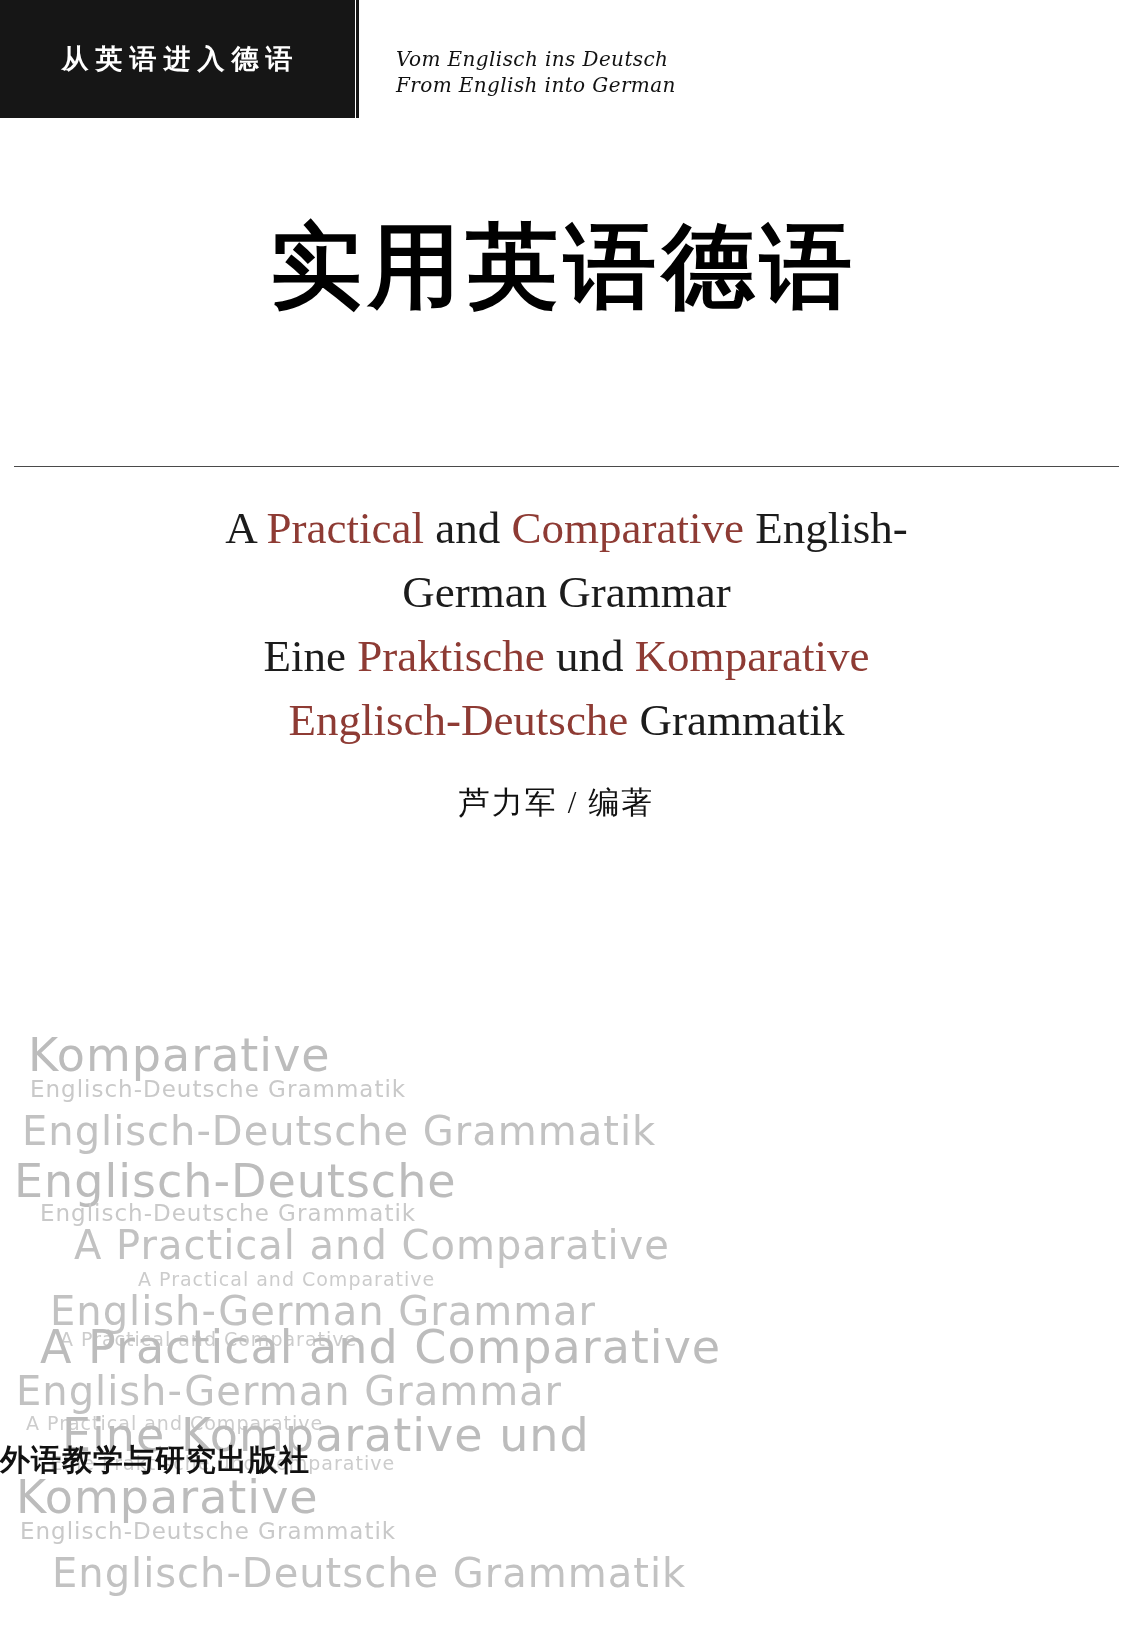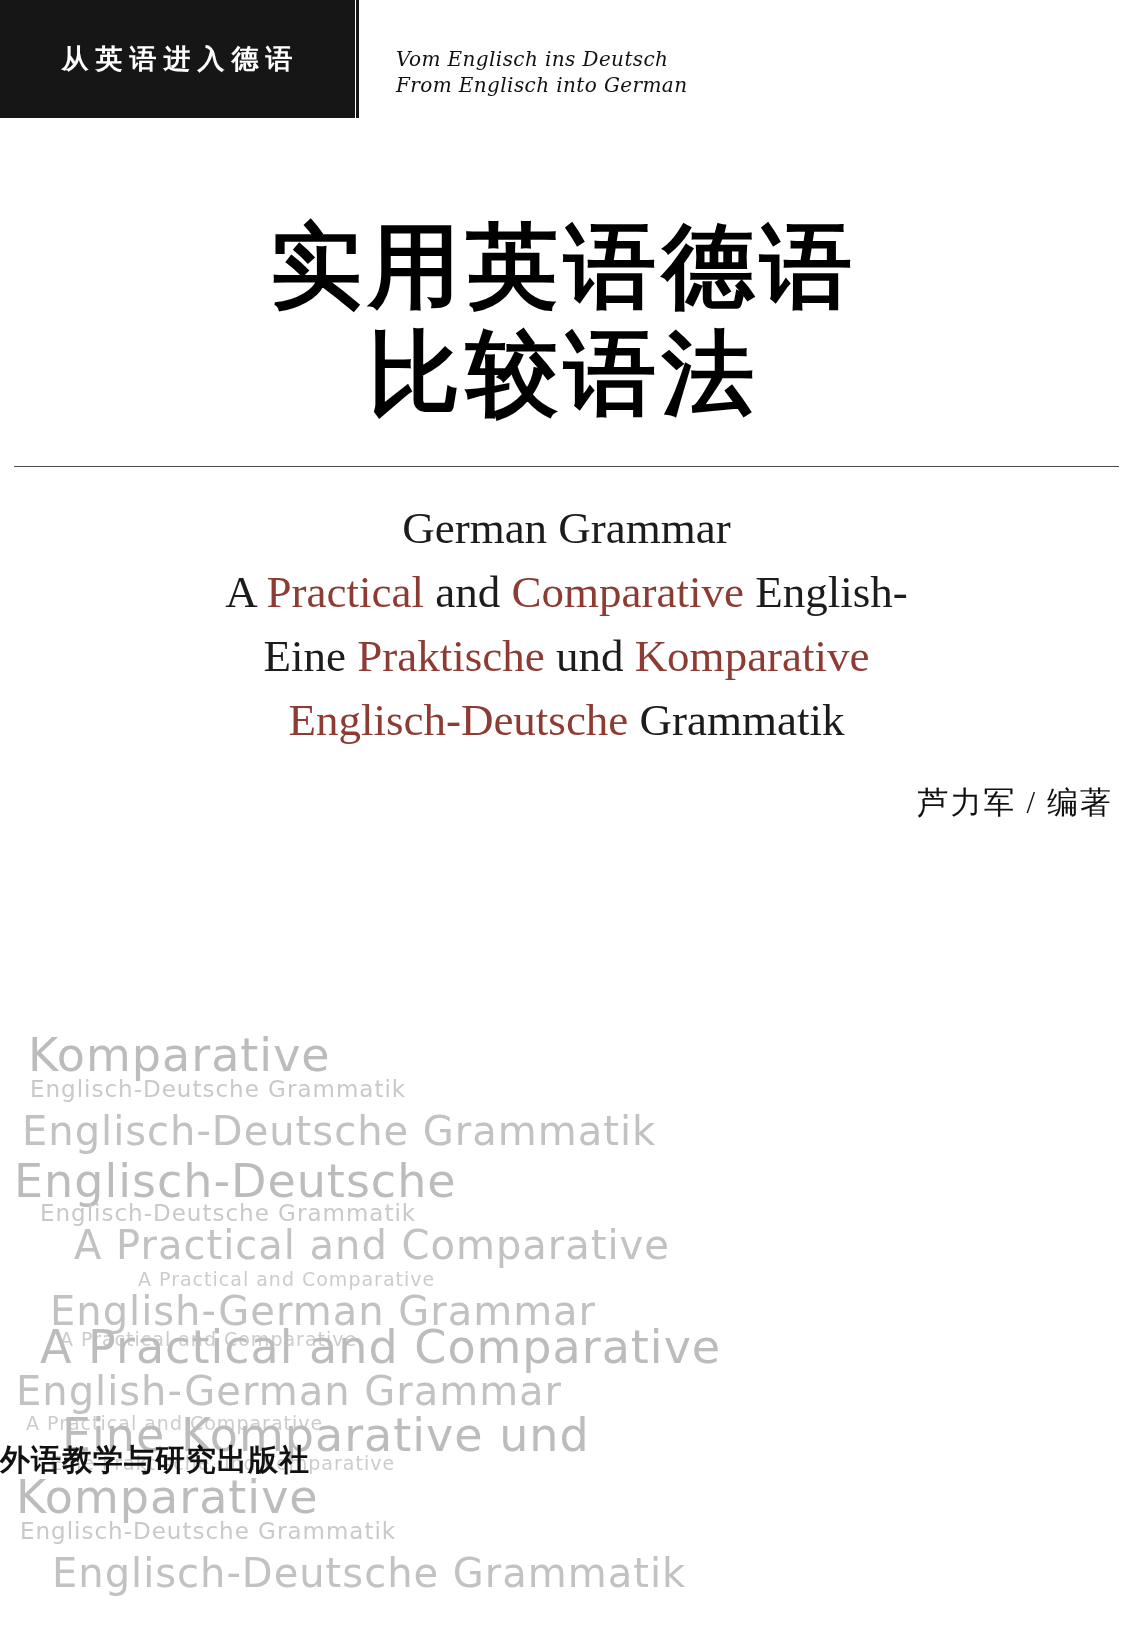--- a/index.html
+++ b/index.html
@@ -114,21 +114,21 @@
   .subtitle .sub-line {
     white-space: nowrap;
   }
 
   
   .author {
     position: absolute;
     top: 782px;
     left: 0;
     width: 1133px;
-    text-align: right;
+    text-align: center;
     padding-right: 20px;
     box-sizing: border-box;
   }
   .author span {
     font-family: "DejaVu Sans", sans-serif;
     font-size: 31px;
     color: #111111;
     letter-spacing: 2px;
   }
   .author .slash {
@@ -175,35 +175,34 @@
   }
 </style>
 </head>
 <body>
 
 <div class="top-banner"></div>
 <div class="banner-cn">从英语进入德语</div>
 <div class="banner-rule"></div>
 <div class="banner-side">
   <div>Vom Englisch ins Deutsch</div>
-  <div>From Englisch into German</div>
+  <div>From English into German</div>
 </div>
 
 <div class="cn-title">
   <div class="line1">实用英语德语</div>
-  <div class="line2">比较语法</div>
 </div>
 
 <div class="divider"></div>
 
 <div class="subtitle">
-  <div class="sub-line">German Grammar</div>
   <div class="sub-line">
     <span>A </span><span class="hl">Practical</span><span> and </span><span class="hl">Comparative</span><span> English-</span>
   </div>
+  <div class="sub-line">German Grammar</div>
   <div class="sub-line">
     <span>Eine </span><span class="hl">Praktische</span><span> und </span><span class="hl">Komparative</span>
   </div>
   <div class="sub-line">
     <span class="hl">Englisch-Deutsche</span><span> Grammatik</span>
   </div>
 </div>
 
 <div class="author">
   <span>芦力军</span><span class="slash">/</span><span>编著</span>

